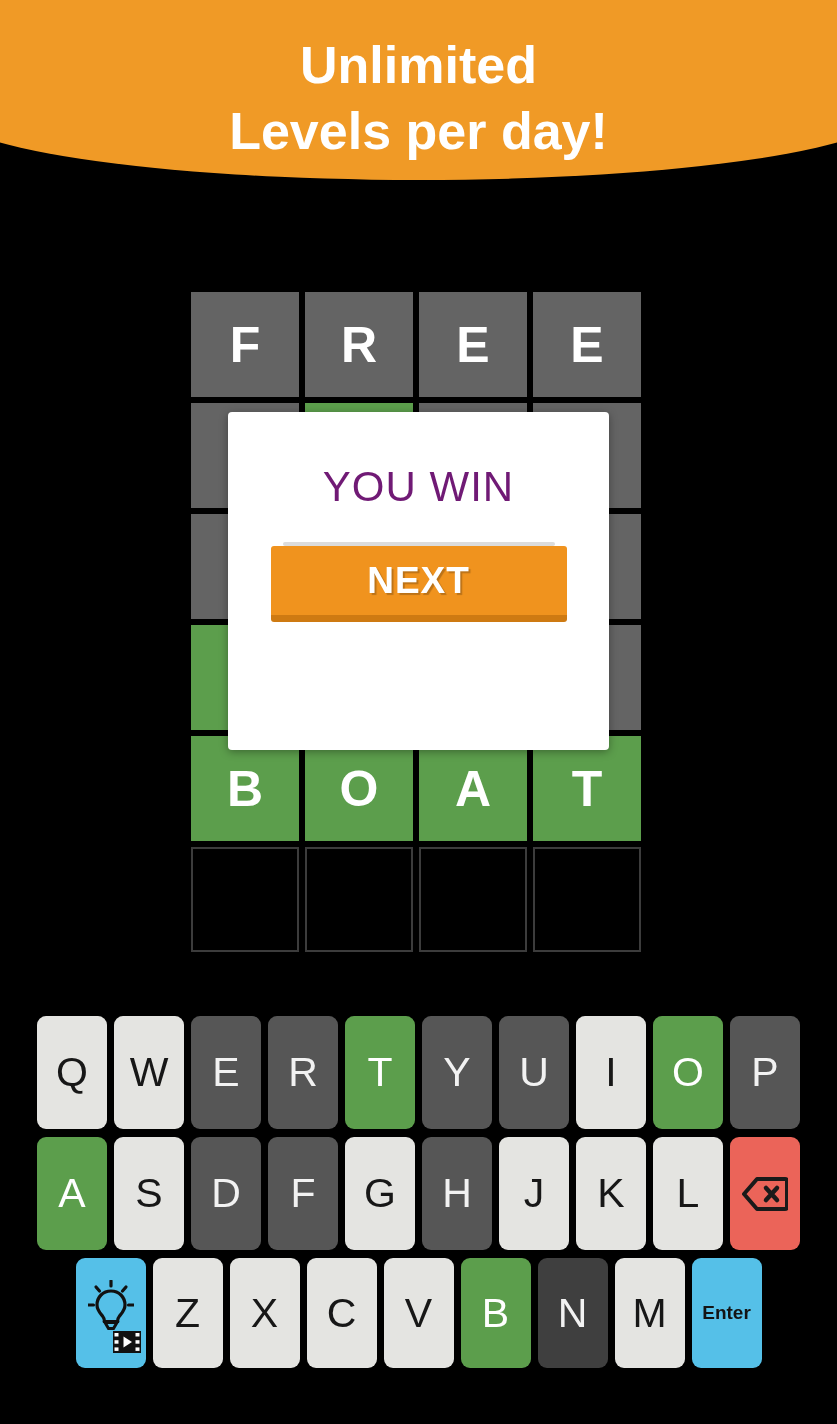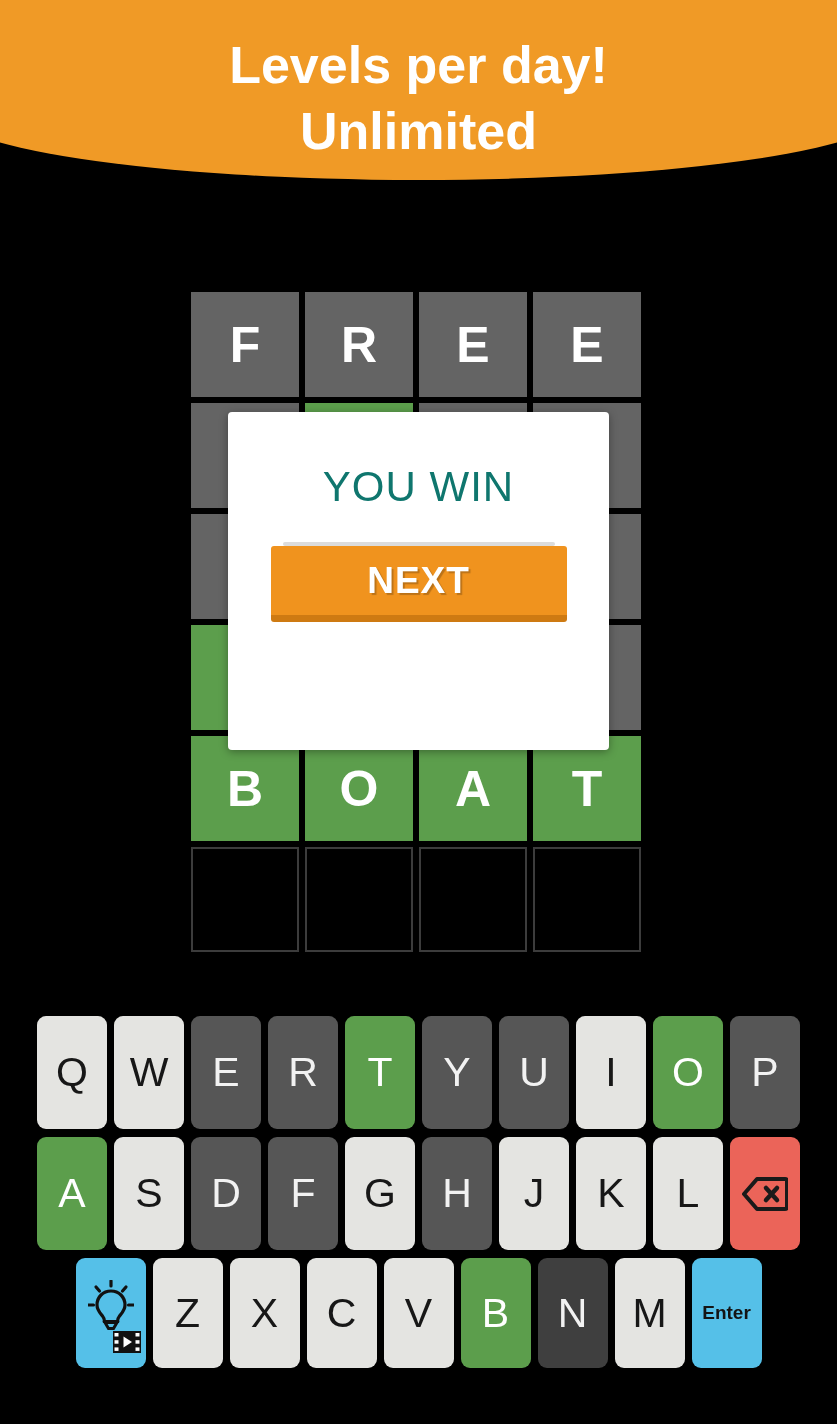--- a/index.html
+++ b/index.html
@@ -89,21 +89,21 @@
     border-radius: 4px;
     display: flex;
     flex-direction: column;
     align-items: center;
     z-index: 30;
     box-shadow: 0 2px 8px rgba(0,0,0,0.35);
   }
   #dialog-title {
     margin-top: 52px;
     font-size: 42px;
-    color: #0f766e;
+    color: #701a75;
     font-weight: normal;
     letter-spacing: 1px;
     line-height: 46px;
   }
   #dialog-divider {
     margin-top: 32px;
     width: 272px;
     height: 4px;
     background: #DCDCDC;
     border-radius: 2px;
@@ -170,22 +170,22 @@
   .film-svg { right: 4px; bottom: 14px; }
   .del-svg  { display: block; }
 </style>
 </head>
 <body>
 
 <div id="app">
 
   <div id="banner">
     <div id="banner-inner">
+      <div class="banner-line">Unlimited</div>
       <div class="banner-line">Levels per day!</div>
-      <div class="banner-line">Unlimited</div>
     </div>
   </div>
 
   <div id="grid">
 
     <div class="grid-row">
       <div class="tile absent">F</div>
       <div class="tile absent">R</div>
       <div class="tile absent">E</div>
       <div class="tile absent">E</div>

